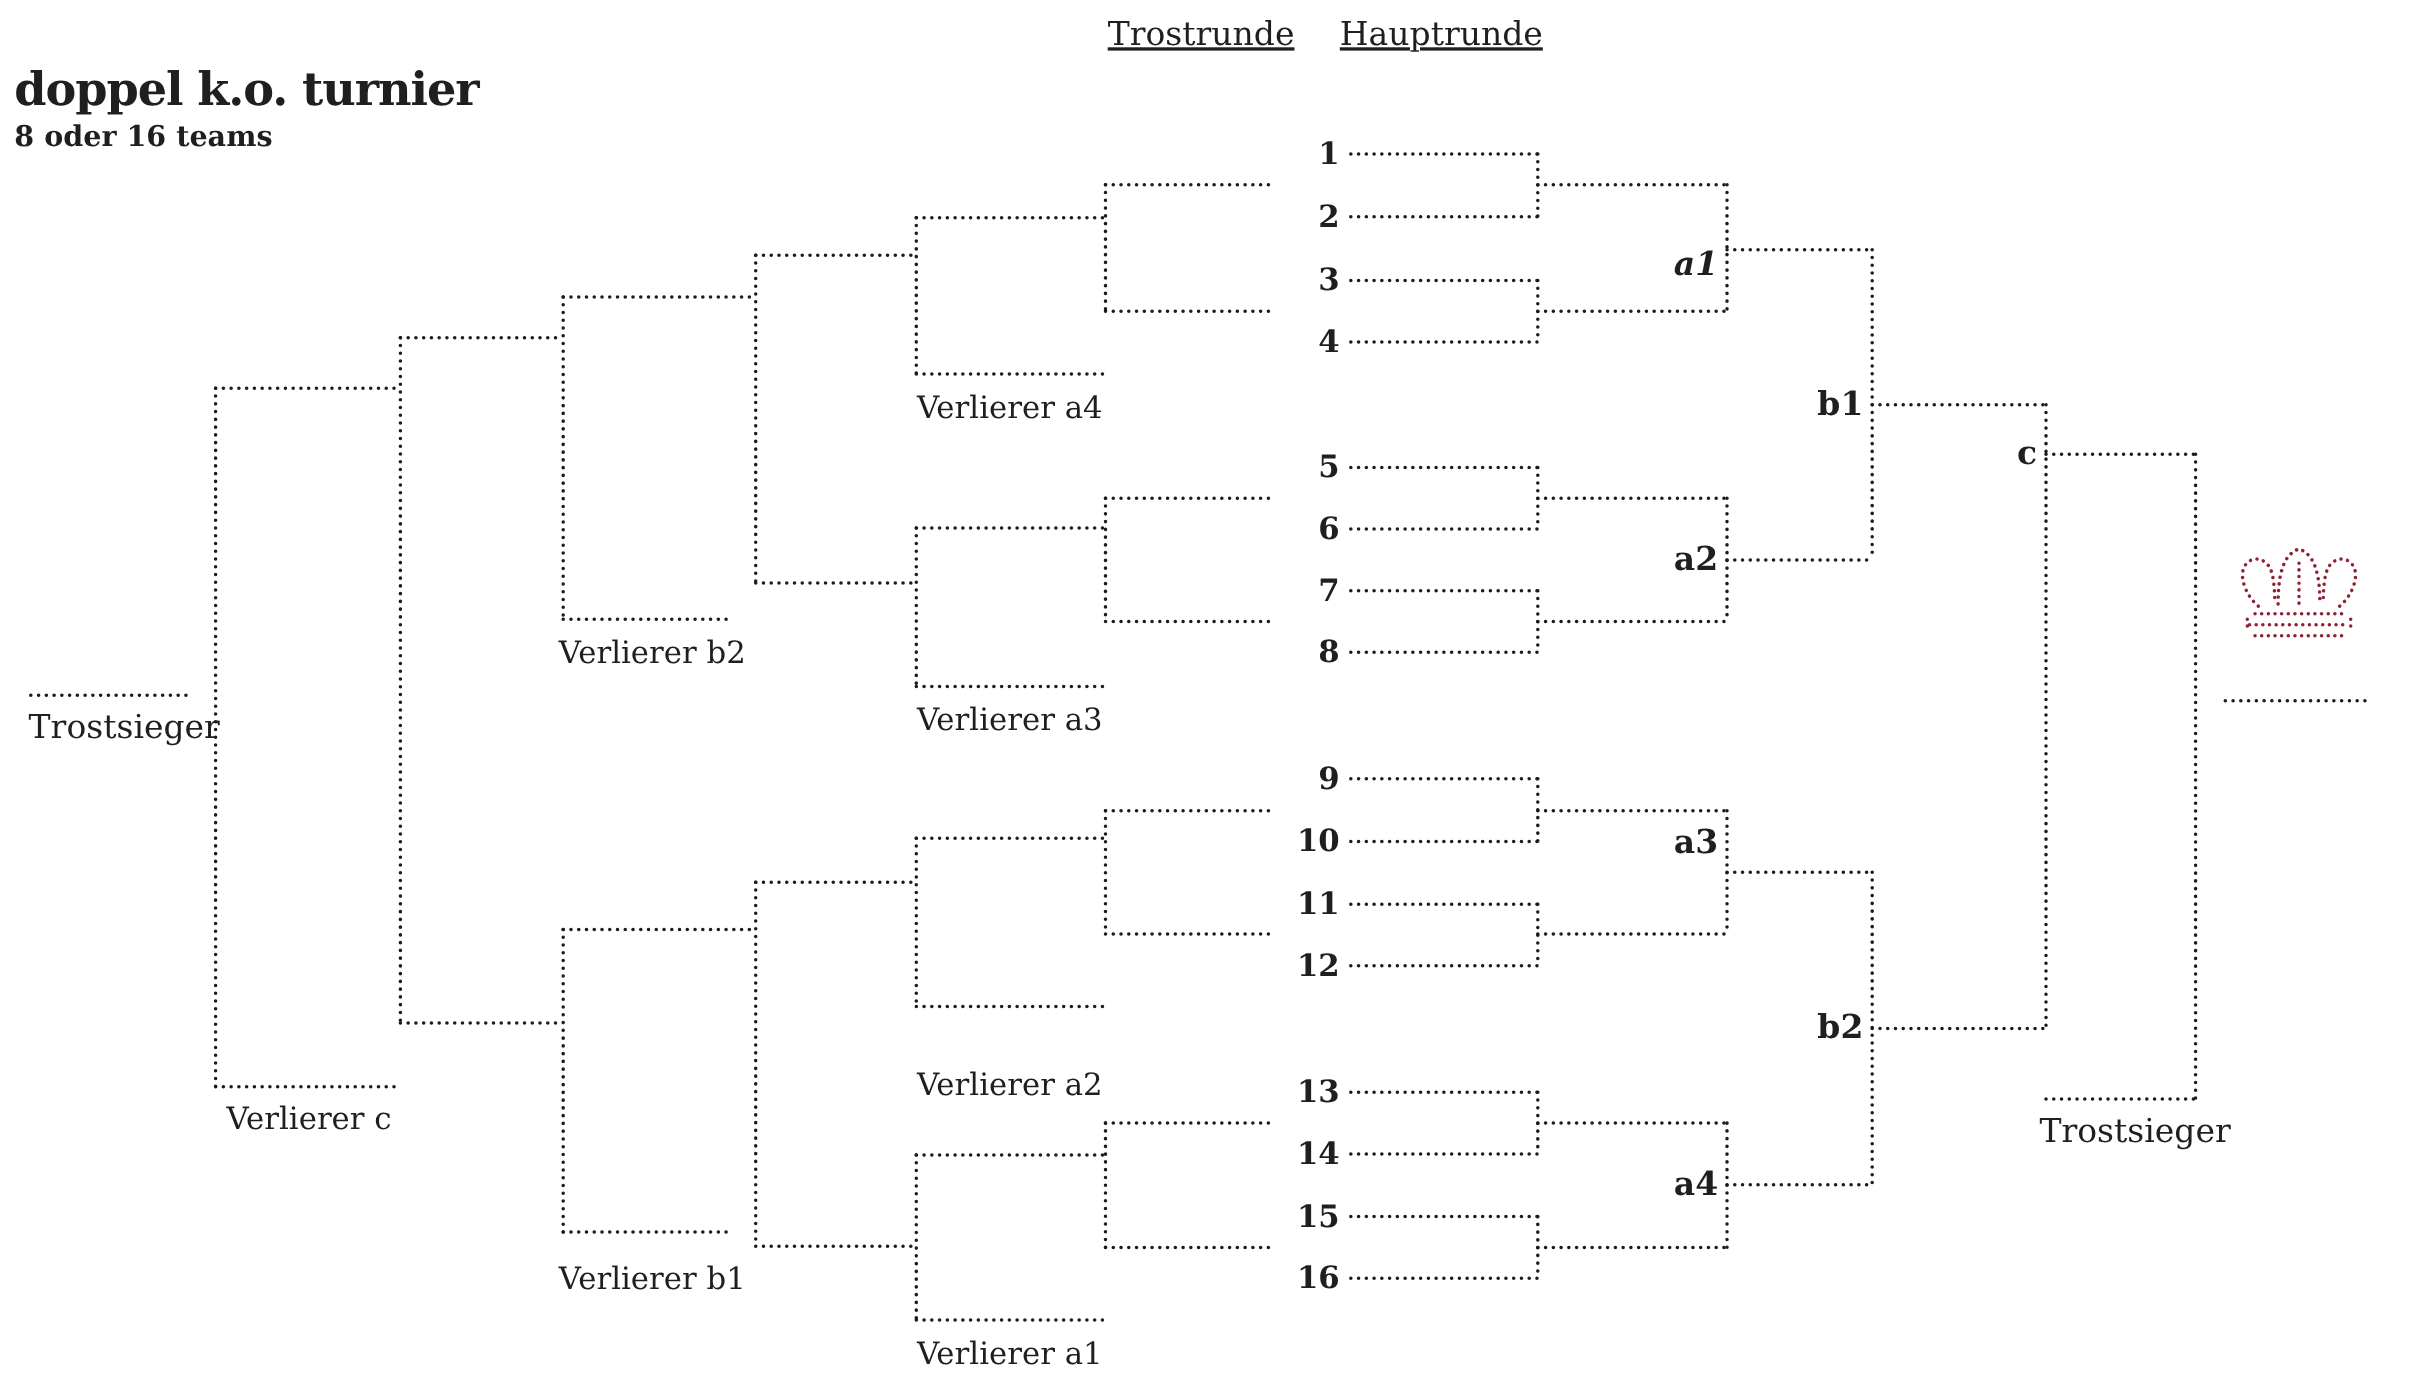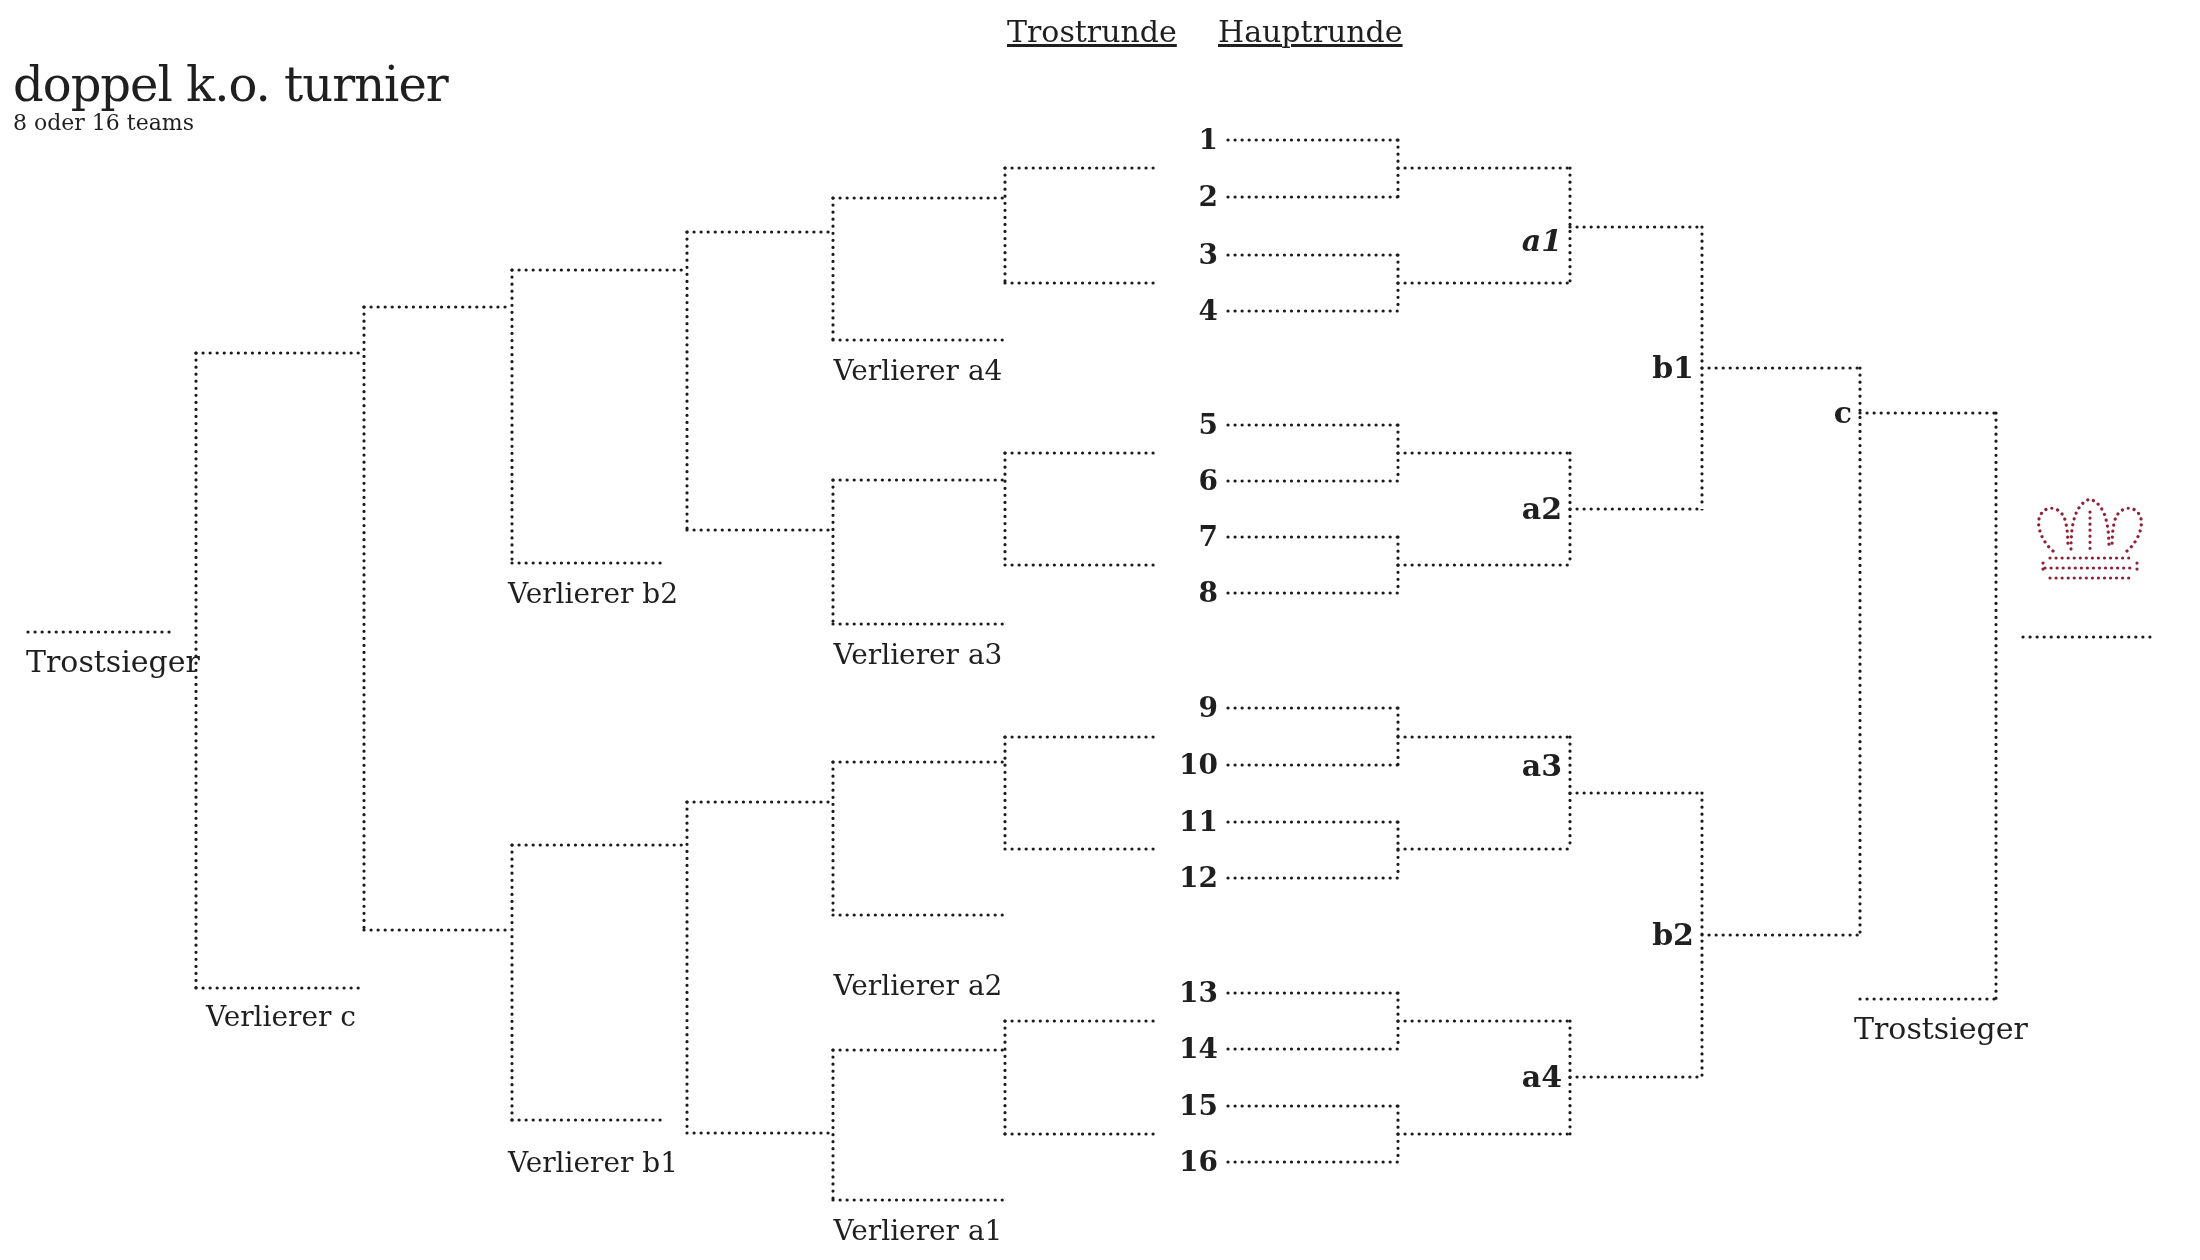--- a/index.html
+++ b/index.html
@@ -12,22 +12,22 @@
   #stage {
     position:relative;
     width:2200px; height:1260px;
     background:#ffffff;
     font-family:"DejaVu Serif","Liberation Serif",serif;
     color:var(--text);
     overflow:hidden;
   }
   #lines { position:absolute; left:0; top:0; width:2200px; height:1260px; }
   .lbl { position:absolute; color:var(--text); white-space:nowrap; }
-  .title { font-size:48px; font-weight:normal; letter-spacing:-1px; }
-  .subtitle { font-size:22px; font-weight:normal; }
+  .title { font-size:42px; font-weight:bold; letter-spacing:-1px; }
+  .subtitle { font-size:26px; font-weight:bold; }
   .heading { font-size:30px;text-decoration:underline; }
   .team-num { font-size:28px; font-weight:bold; text-align:right; width:70px; height:32px; line-height:32px; }
   .match-lbl { font-size:30px; font-weight:bold; text-align:right; width:92px; height:32px; line-height:32px; }
   .loser-lbl { font-size:28px; text-align:center; }
   .sieger-lbl { font-size:30px; text-align:center; }
 </style>
 </head>
 <body>
 
 <div id="stage">

